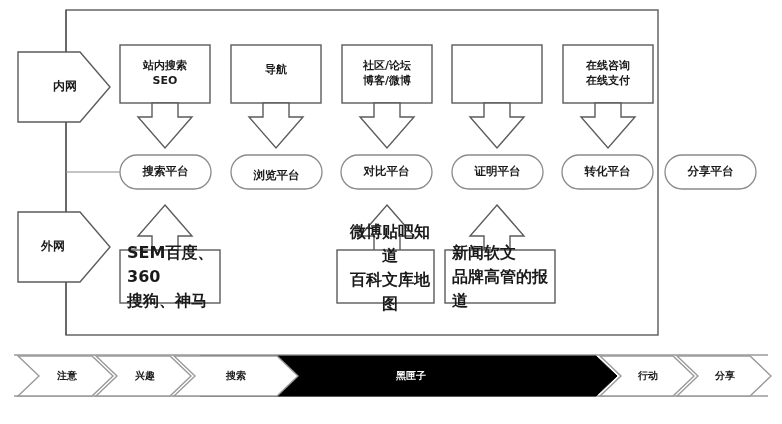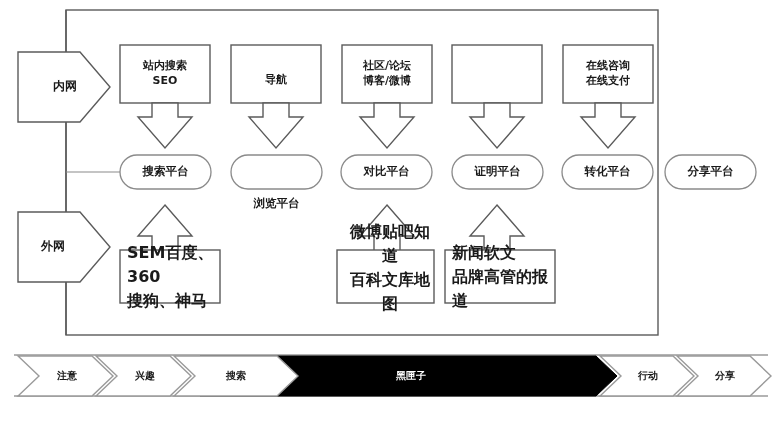--- a/index.html
+++ b/index.html
@@ -88,28 +88,28 @@
 
     <polygon points="600,356 673,356 694,376 673,396 600,396 621,376" fill="#ffffff" stroke="#9a9a9a" stroke-width="1.4"></polygon>
     <polygon points="677,356 750,356 771,376 750,396 677,396 698,376" fill="#ffffff" stroke="#9a9a9a" stroke-width="1.4"></polygon>
   </svg>
 
   <div class="lbl gate" style="left:30px;top:52px;width:70px;height:70px;">内网</div>
   <div class="lbl gate" style="left:18px;top:212px;width:70px;height:70px;">外网</div>
 
   <div class="lbl" style="left:120px;top:45px;width:90px;height:58px;">站内搜索
 SEO</div>
-  <div class="lbl" style="left:231px;top:57px;width:90px;height:46px;border-radius:17px;">导航</div>
+  <div class="lbl" style="left:231px;top:47px;width:90px;height:46px;border-radius:17px;">导航</div>
   <div class="lbl" style="left:342px;top:45px;width:90px;height:58px;">社区/论坛
 博客/微博</div>
   <div class="lbl" style="left:563px;top:45px;width:90px;height:58px;">在线咨询
 在线支付</div>
 
   <div class="lbl pill" style="left:120px;top:155px;width:91px;height:34px;">搜索平台</div>
-  <div class="lbl pill" style="left:231px;top:155px;width:91px;height:42px;margin-top:28px;">浏览平台</div>
+  <div class="lbl pill" style="left:231px;top:155px;width:91px;height:42px;">浏览平台</div>
   <div class="lbl pill" style="left:341px;top:155px;width:91px;height:34px;">对比平台</div>
   <div class="lbl pill" style="left:452px;top:155px;width:91px;height:34px;">证明平台</div>
   <div class="lbl pill" style="left:562px;top:155px;width:91px;height:34px;">转化平台</div>
   <div class="lbl pill" style="left:665px;top:155px;width:91px;height:34px;">分享平台</div>
 
   <div class="lbl lower left" style="left:127px;top:250px;width:95px;height:53px;">SEM百度、360
 搜狗、神马</div>
   <div class="lbl lower left" style="left:344px;top:250px;width:92px;height:36px;text-align:center;">微博贴吧知道
 百科文库地图</div>
   <div class="lbl lower left" style="left:452px;top:250px;width:105px;height:53px;">新闻软文

